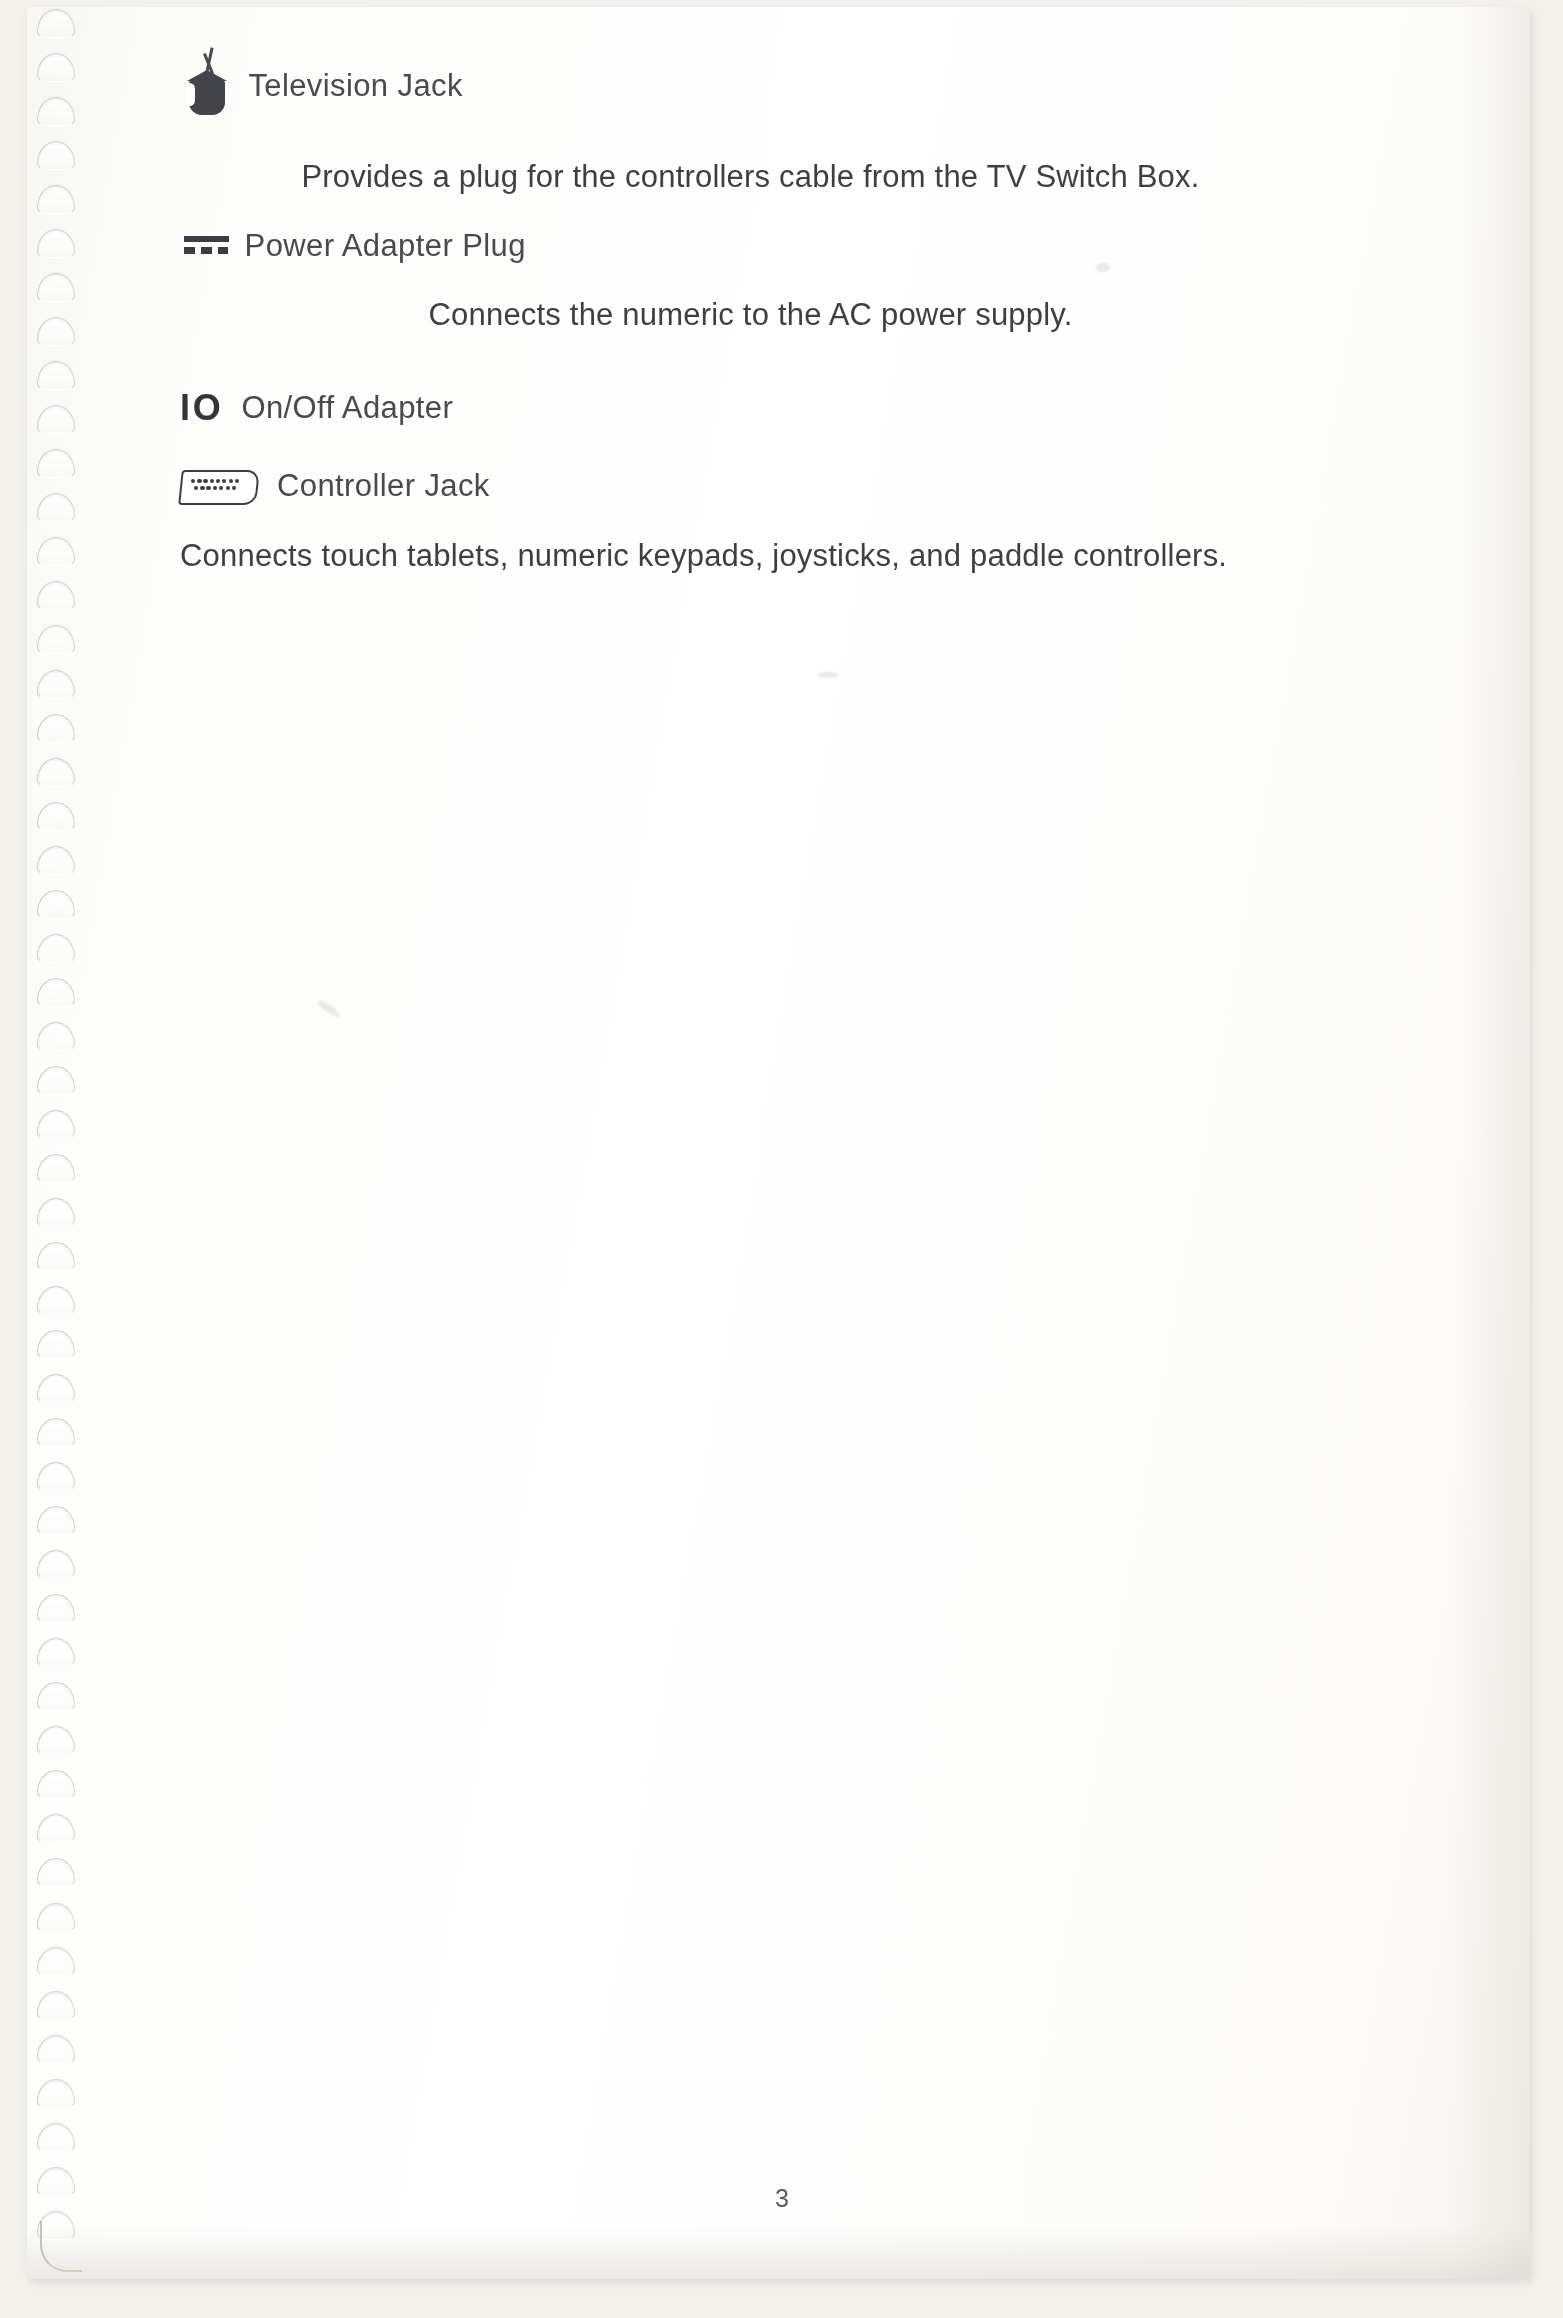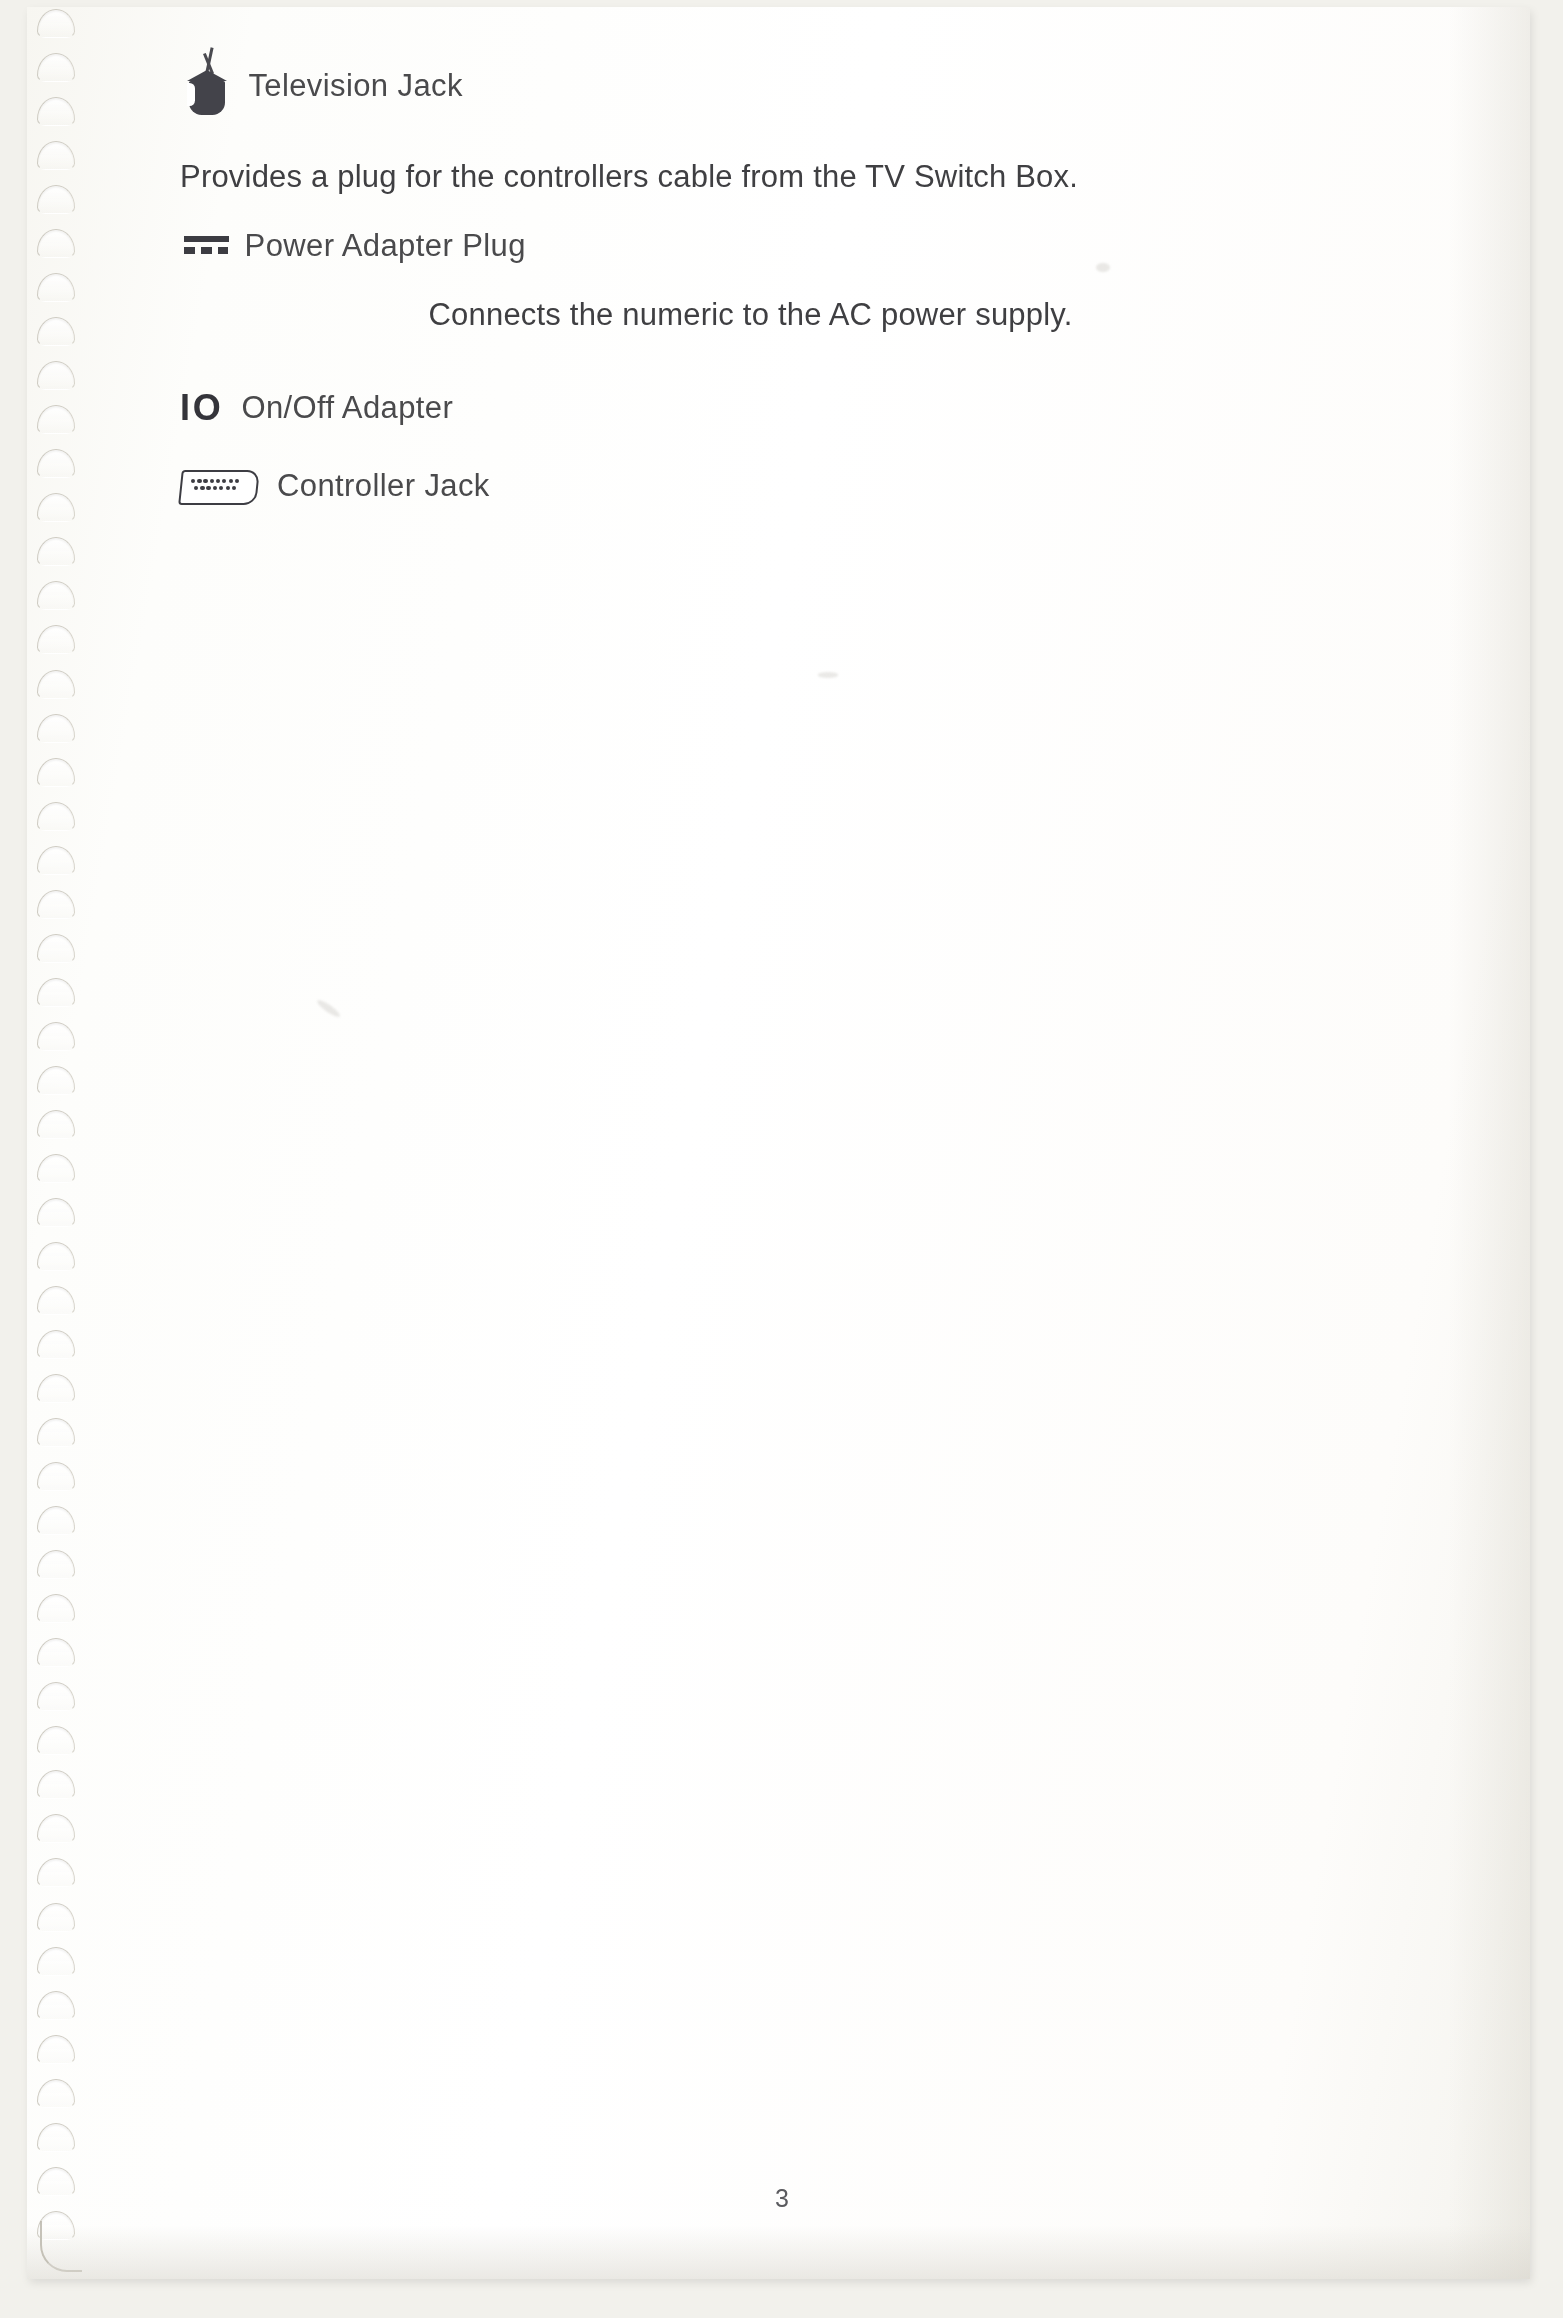--- a/index.html
+++ b/index.html
@@ -332,21 +332,21 @@
       <div class="hole" style="top: 2035px;"></div>
       <div class="hole" style="top: 2079px;"></div>
       <div class="hole" style="top: 2123px;"></div>
       <div class="hole" style="top: 2167px;"></div>
       <div class="hole" style="top: 2211px;"></div>
     </div>
   <div class="tear-mark" style="position:absolute; left:40px; bottom:47px;"></div>
 
   <div class="content">
 
-    <div class="entry" style="margin-top:20px;">
+    <div class="entry" style="margin-top:20px;text-align:center;">
       <div class="head-row">
         <span class="icon-box icon-tv">
           <span class="ant ant1"></span>
           <span class="ant ant2"></span>
           <span class="cube">
             <span class="face-top"></span>
             <span class="body"></span>
             <span class="notch"></span>
           </span>
         </span>
@@ -394,19 +394,20 @@
               <i style="left: 9.4px; top: 7.2px;"></i>
               <i style="left: 15.7px; top: 7.2px;"></i>
               <i style="left: 22px; top: 7.2px;"></i>
               <i style="left: 28px; top: 7.2px;"></i>
               <i style="left: 35px; top: 7.2px;"></i>
               <i style="left: 41px; top: 7.2px;"></i>
             </span>
         </span>
         <span class="head-label">Controller Jack</span>
       </div>
+      <p class="para" style="margin:29px 0 0 0; max-width:1105px;">Connects touch tablets, numeric keypads, joysticks, and paddle controllers.</p>
     </div>
 
   </div>
 
   <div class="folio">3</div>
 </div>
 
 
 </body></html>

